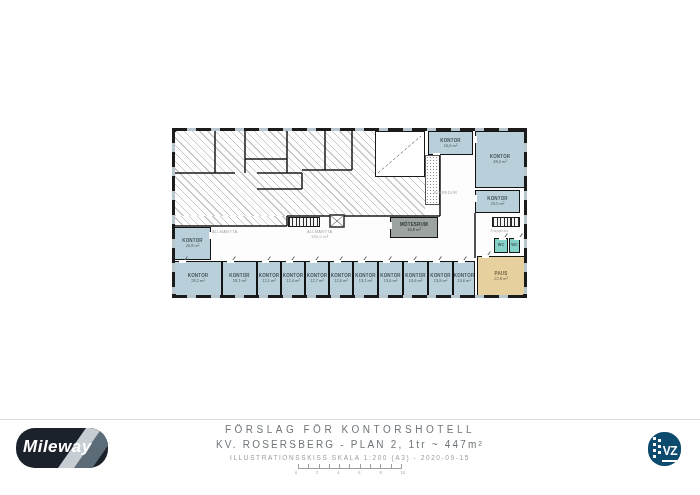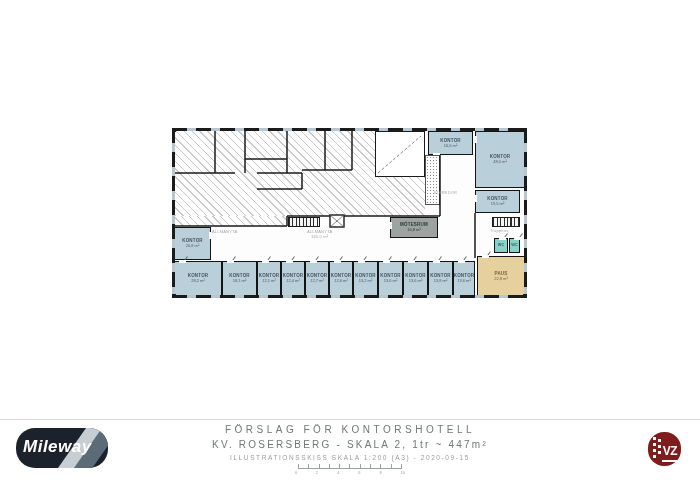--- a/index.html
+++ b/index.html
@@ -64,21 +64,21 @@
                font-size:4px;color:#9aa0a4;}
 
   
   .mileway{position:absolute;left:16px;top:428px;width:92px;height:40px;background:#1c222b;overflow:hidden;border-radius:19px;}
   .mw-s1{position:absolute;width:15px;height:95px;background:#c6cdd3;transform:rotate(35deg);left:58px;top:-28px;}
   .mw-s2{position:absolute;width:15px;height:95px;background:#5b6b77;transform:rotate(35deg);left:74px;top:-28px;}
   .mw-text{position:absolute;left:7px;top:9px;font-size:17px;font-style:italic;font-weight:bold;
            color:#ffffff;letter-spacing:.5px;}
 
   
-  .viz{position:absolute;left:648px;top:432px;width:33px;height:34px;background:#7f1d1d;border-radius:16px;}
+  .viz{position:absolute;left:648px;top:432px;width:33px;height:34px;background:#0c4a6e;border-radius:16px;}
   .viz-dot{position:absolute;width:3px;height:3px;background:#fff;}
   .viz-text{position:absolute;right:4px;bottom:8px;font-size:12px;font-weight:bold;color:#fff;letter-spacing:-.5px;}
   .viz-bar{position:absolute;right:4px;bottom:4px;width:15px;height:2.5px;background:#fff;}
 </style>
 </head>
 <body>
 
 <div class="sheet">
 
   <div class="plan">
@@ -223,21 +223,21 @@
     <div class="corner" style="left:0;top:0"></div>
     <div class="corner" style="right:0;top:0"></div>
     <div class="corner" style="left:0;bottom:0"></div>
     <div class="corner" style="right:0;bottom:0"></div>
   </div>
 
   <div class="divider"></div>
 
   <div class="titleblock">
     <div class="tb1">FÖRSLAG FÖR KONTORSHOTELL</div>
-    <div class="tb2">KV. ROSERSBERG - SKALA 2, 1tr ~ 447m²</div>
+    <div class="tb2">KV. ROSERSBERG - PLAN 2, 1tr ~ 447m²</div>
     <div class="tb3">ILLUSTRATIONSSKISS SKALA 1:200 (A3) - 2020-09-15</div>
     <div class="scalebar"></div>
     <div class="scalelabels">
         <span>0</span>
         <span>2</span>
         <span>4</span>
         <span>6</span>
         <span>8</span>
         <span>10</span>
       </div>

